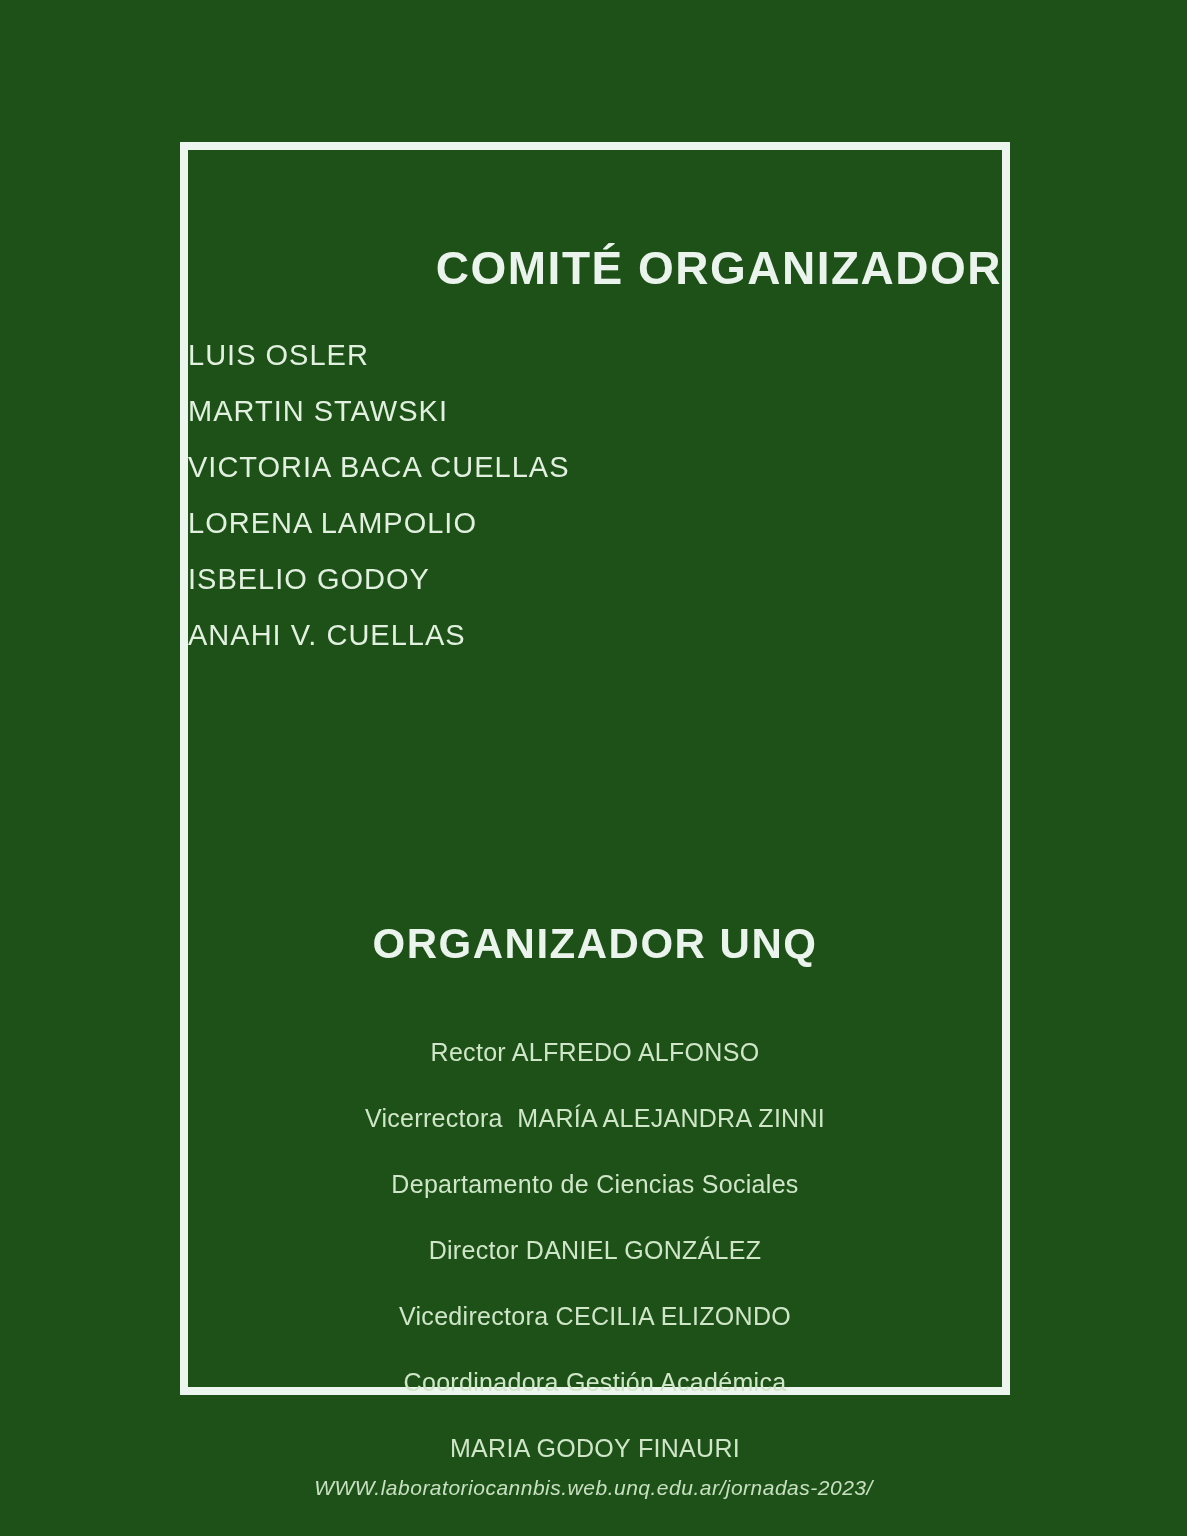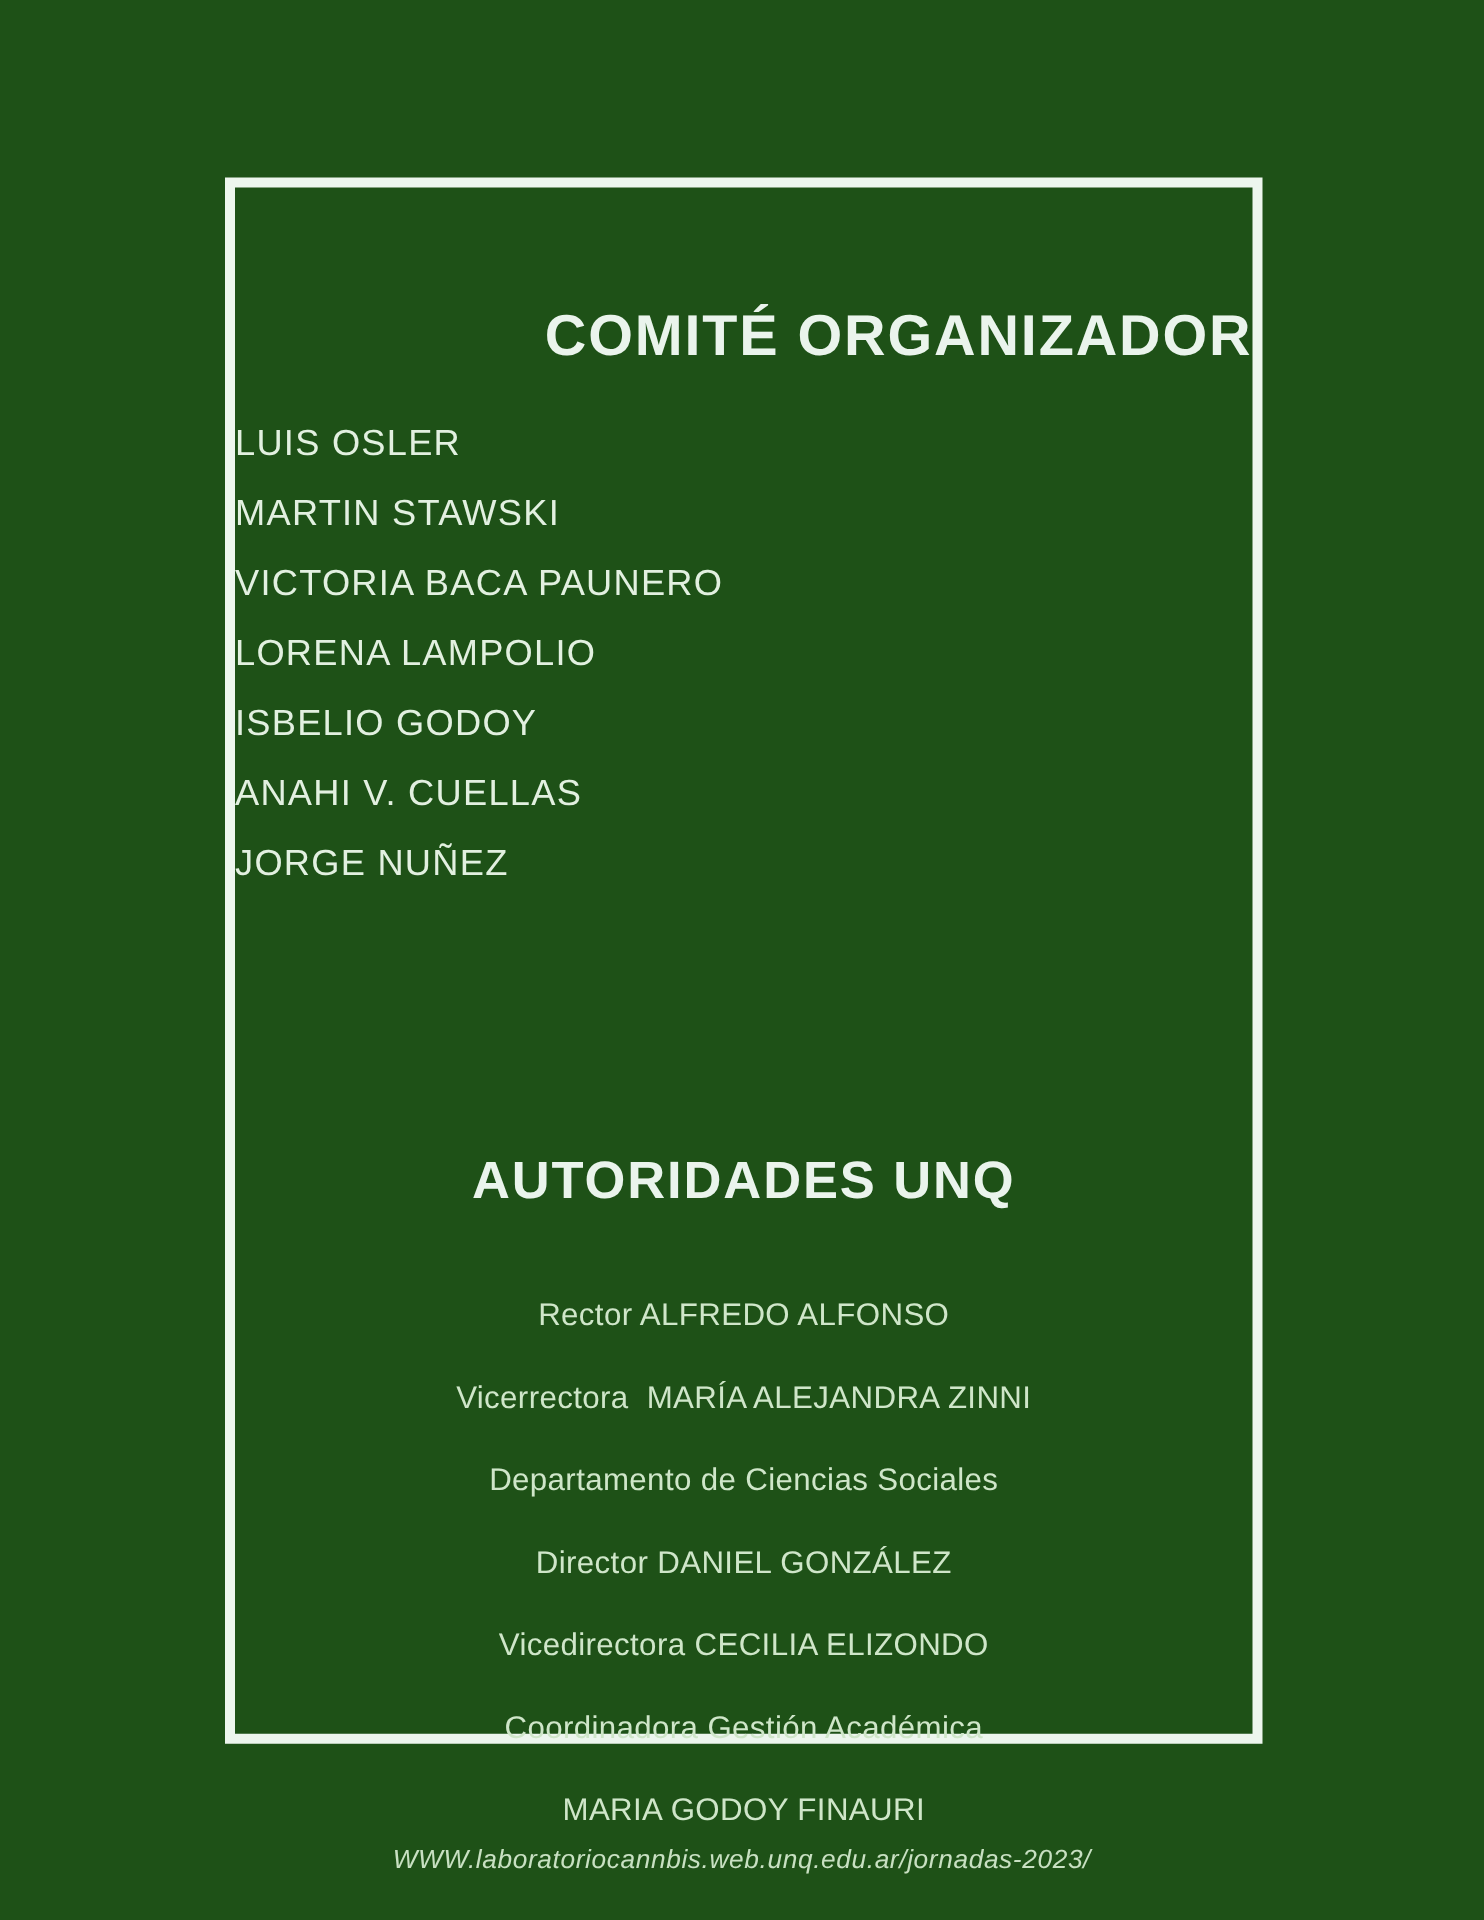--- a/index.html
+++ b/index.html
@@ -92,28 +92,27 @@
 <body>
 
 <div class="page">
   <div class="frame-box">
 
     <h1 class="committee-title">COMITÉ ORGANIZADOR</h1>
 
     <div class="members-list">
       <div class="member-name">LUIS OSLER</div>
       <div class="member-name">MARTIN STAWSKI</div>
-      <div class="member-name">VICTORIA BACA PAUNERO</div>
+      <div class="member-name">VICTORIA BACA CUELLAS</div>
       <div class="member-name">LORENA LAMPOLIO</div>
       <div class="member-name">ISBELIO GODOY</div>
       <div class="member-name">ANAHI V. CUELLAS</div>
-      <div class="member-name">JORGE NUÑEZ</div>
     </div>
 
-    <h2 class="authorities-title">AUTORIDADES UNQ</h2>
+    <h2 class="authorities-title">ORGANIZADOR UNQ</h2>
 
     <div class="authorities-list">
       <div class="authority-line">Rector ALFREDO ALFONSO</div>
       <div class="authority-line">Vicerrectora  MARÍA ALEJANDRA ZINNI</div>
       <div class="authority-line">Departamento de Ciencias Sociales</div>
       <div class="authority-line">Director DANIEL GONZÁLEZ</div>
       <div class="authority-line">Vicedirectora CECILIA ELIZONDO</div>
       <div class="authority-line">Coordinadora Gestión Académica</div>
       <div class="authority-line">MARIA GODOY FINAURI</div>
     </div>

